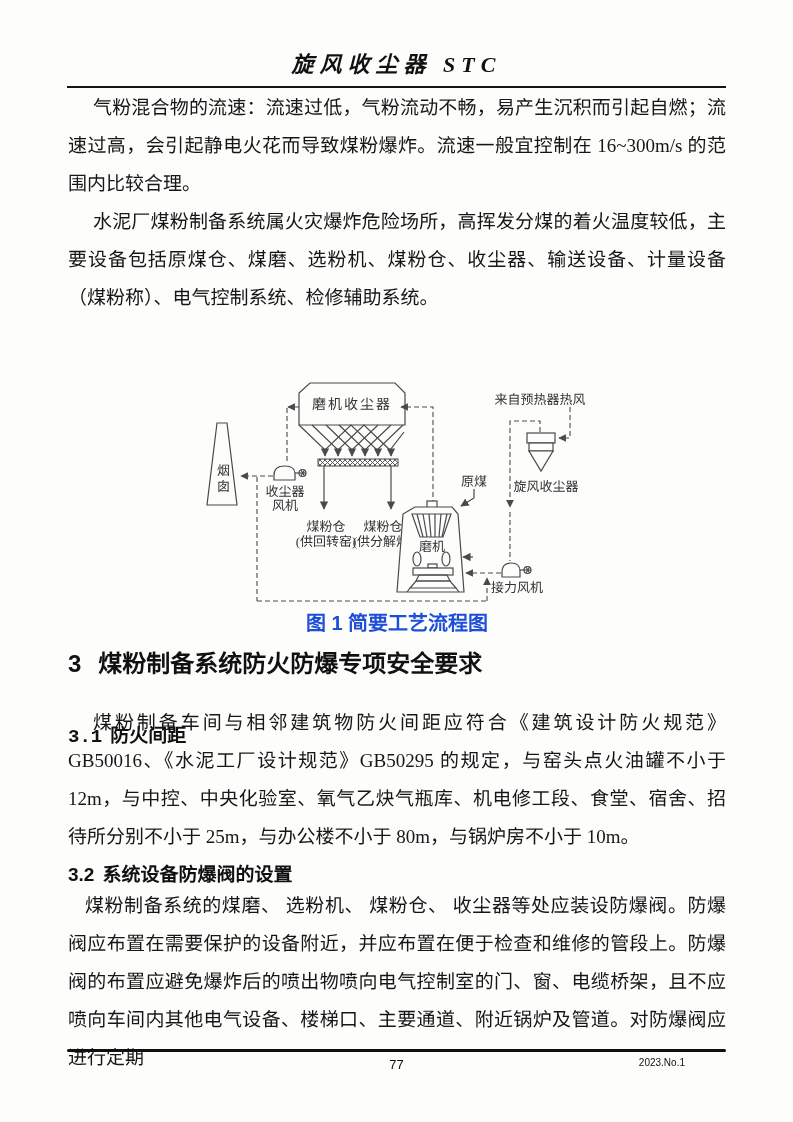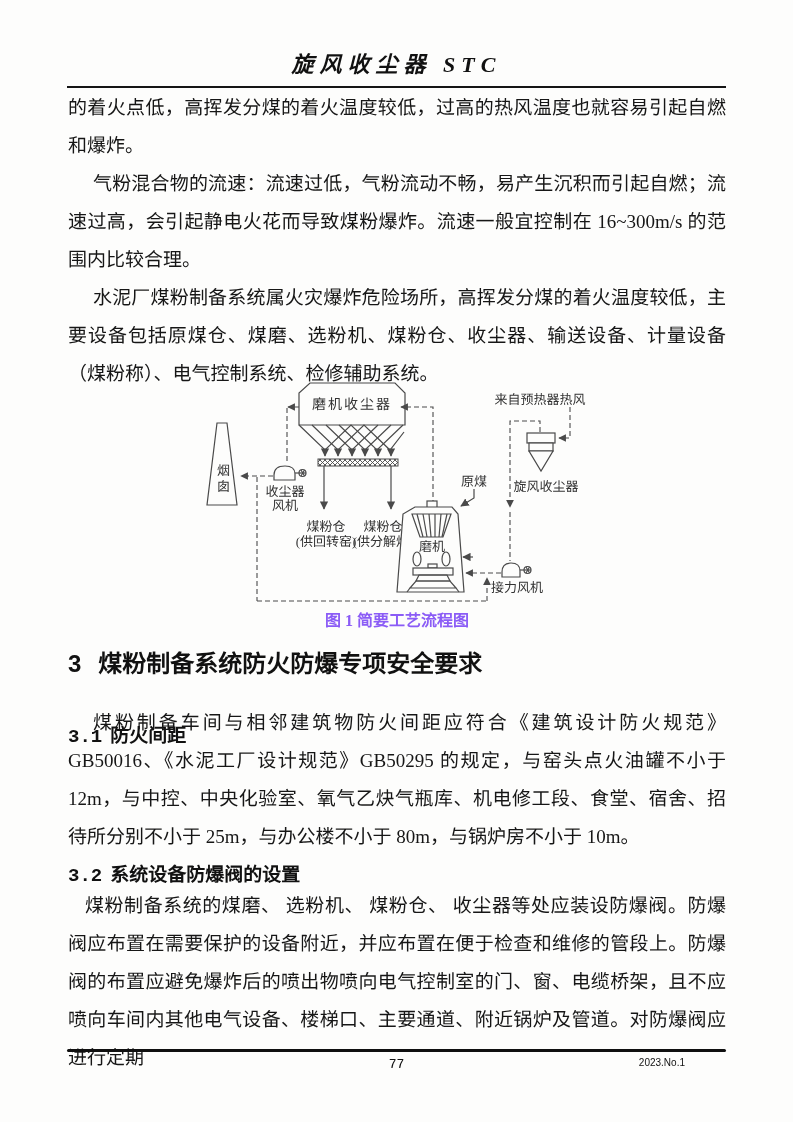--- a/index.html
+++ b/index.html
@@ -22,60 +22,59 @@
   #block1{top:89px;}
   #block2{top:704px;}
   #block3{top:839px;margin-top:48px;}
   
   .h-sec{
     position:absolute;left:68px;width:658px;margin:0;
     font-family:"Liberation Sans","DejaVu Sans",sans-serif;font-weight:bold;color:#111;
   }
   #h3{top:644px;font-size:24px;}
   #h31{top:720px;font-size:19px;font-family:Liberation Mono, monospace;}
-  #h32{top:859px;font-size:19px;font-family:Liberation Mono, monospace;}
+  #h32{top:859px;font-size:19px;}
   .h-num{display:inline-block;}
   #h3 .h-num{margin-right:17px;}
   #h31 .h-num,#h32 .h-num{margin-right:8px;}
   
   .fig-svg{position:absolute;left:180px;top:380px;}
   .fig-label{font-size:13px;fill:#333;font-family:"Liberation Serif","DejaVu Serif",serif;}
   .fig-label-lg{font-size:14px;fill:#333;letter-spacing:2px;font-family:"Liberation Serif","DejaVu Serif",serif;}
   .chimney-label{
     position:absolute;left:213px;top:464px;font-size:13px;color:#333;
     writing-mode:vertical-rl;text-orientation:upright;letter-spacing:3px;
   }
   .fig-caption{
     position:absolute;top:607px;left:68px;width:658px;text-align:center;
-    font-family:Liberation Serif, serif;font-weight:600;font-size:16px;color:#8b5cf6;
+    font-family:Liberation Sans, sans-serif;font-weight:600;font-size:20px;color:#1d4ed8;
   }
   
   .footer-rule{position:absolute;top:1049px;left:67px;width:659px;height:3px;background:#101010;border-radius:2px;}
   .page-number{
     position:absolute;top:1057px;left:0;width:100%;text-align:center;
-    font-family:Liberation Mono, monospace;font-size:13px;color:#111;
+    font-family:Liberation Sans, sans-serif;font-size:13px;color:#111;
   }
   .issue-label{
     position:absolute;top:1057px;right:108px;
     font-family:"Liberation Sans","DejaVu Sans",sans-serif;font-size:10px;color:#111;
   }
   svg .ln{stroke:#4a4a4a;stroke-width:1.2;fill:none;}
   svg .dash{stroke:#4a4a4a;stroke-width:1.1;fill:none;stroke-dasharray:5 3;}
   svg .box{stroke:#4a4a4a;stroke-width:1.2;fill:#fdfdfc;}
 </style>
 </head>
 <body>
 
 <div class="page">
 
   <div class="journal-title">旋风收尘器 STC</div>
   <div class="header-rule"></div>
 
   <div class="body-block" id="block1">
-    <p>的着火点低，高挥发分煤的着火温度较低，过高的热风温度也就容易引起自燃和爆炸。</p>
     <p class="indent">气粉混合物的流速：流速过低，气粉流动不畅，易产生沉积而引起自燃；流速过高，会引起静电火花而导致煤粉爆炸。流速一般宜控制在 16~300m/s 的范围内比较合理。</p>
     <p class="indent">水泥厂煤粉制备系统属火灾爆炸危险场所，高挥发分煤的着火温度较低，主要设备包括原煤仓、煤磨、选粉机、煤粉仓、收尘器、输送设备、计量设备（煤粉称）、电气控制系统、检修辅助系统。</p>
   </div>
 
   <svg class="fig-svg" width="560" height="228" viewBox="180 380 560 228" xmlns="http://www.w3.org/2000/svg">
     <defs>
       <marker id="arr" viewBox="0 0 10 10" refX="9" refY="5" markerWidth="7" markerHeight="7" orient="auto-start-reverse">
         <path d="M0,0 L10,5 L0,10 Z" fill="#4a4a4a"></path>
       </marker>
       <pattern id="hatch" width="5" height="5" patternUnits="userSpaceOnUse">

